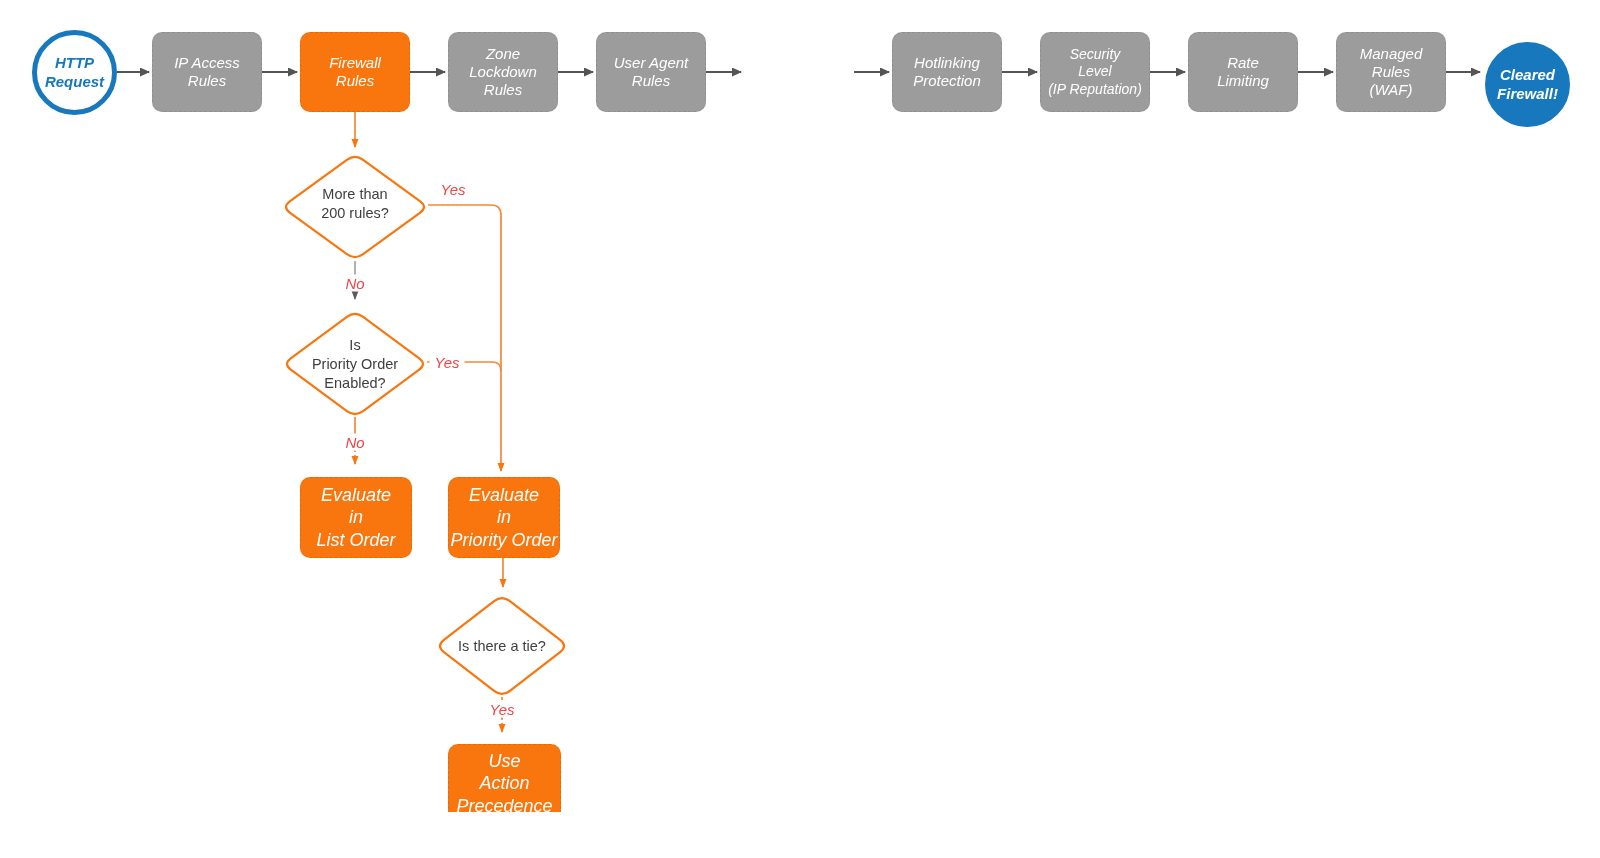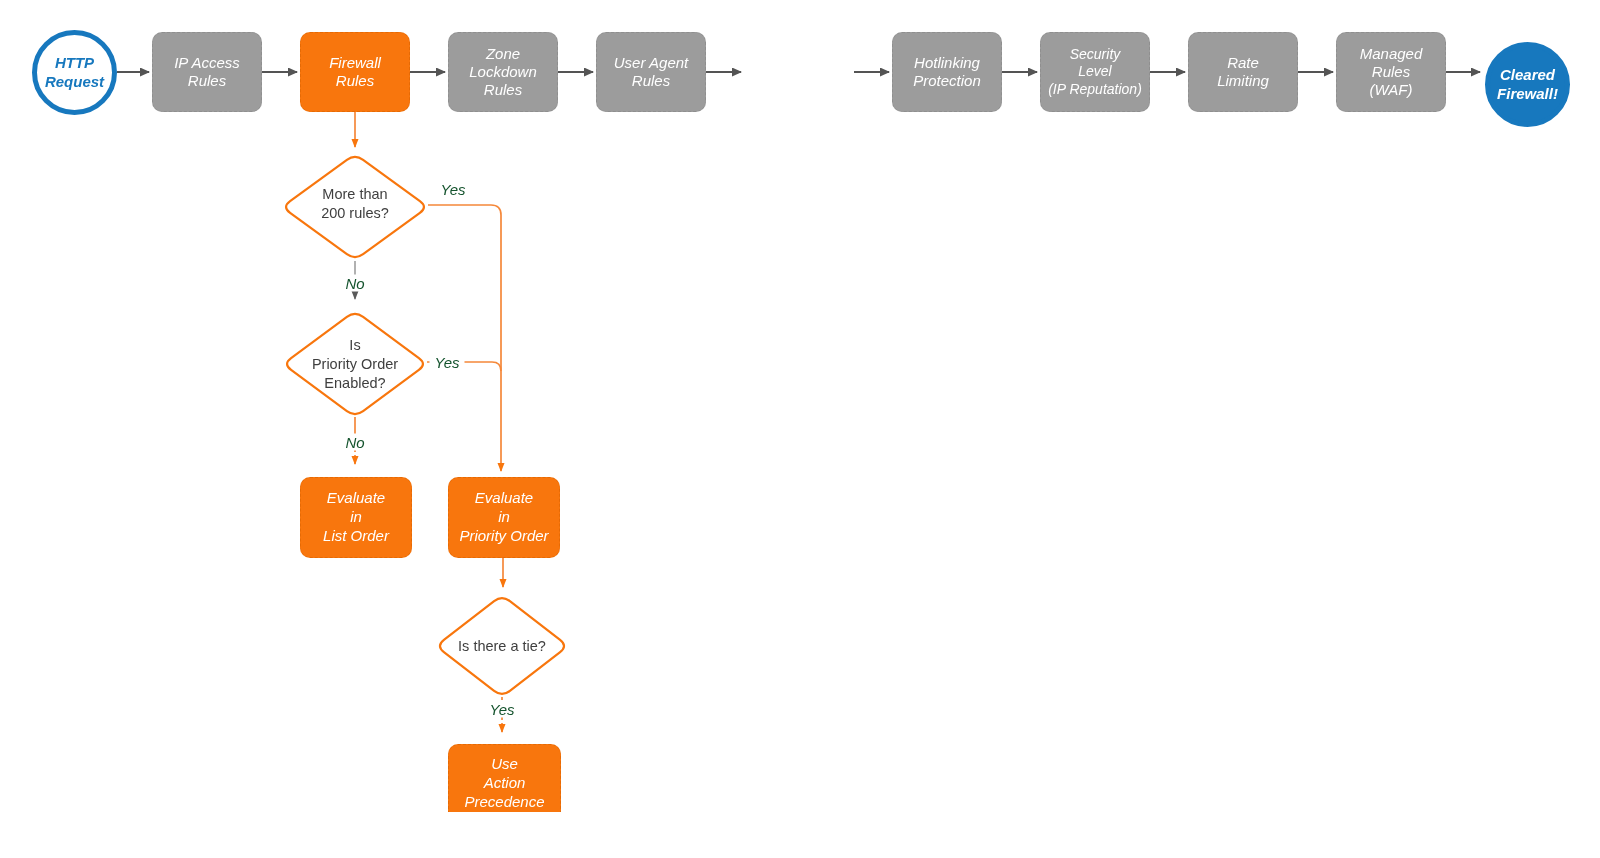--- a/index.html
+++ b/index.html
@@ -31,21 +31,21 @@
     background: #F8760D;
     border-color: #e56a05;
   }
 
   .action-box {
     background: #F8760D;
     border: 1px dashed #e56a05;
     border-radius: 10px;
     color: #ffffff;
     font-style: italic;
-    font-size: 15px;
+    font-size: 18px;
     line-height: 1.25;
   }
 
   .terminal {
     width: 85px; height: 85px;
     border-radius: 50%;
     background: #ffffff;
     border: 5px solid #1778BE;
     color: #1778BE;
     font-weight: bold;
@@ -63,21 +63,21 @@
     color: #3f3f3f;
     font-size: 14.5px;
     line-height: 1.3;
   }
 
   .edge-label {
     position: absolute; z-index: 3;
     transform: translate(-50%, -50%);
     font-style: italic;
     font-size: 15px;
-    color: #14532d;
+    color: #ef4444;
   }
   .edge-label.on-line { background: #ffffff; padding: 0 5px; }
 </style>
 </head>
 <body>
 
 <div id="canvas">
 
   <svg id="edges" width="1600" height="858">
     <defs>

